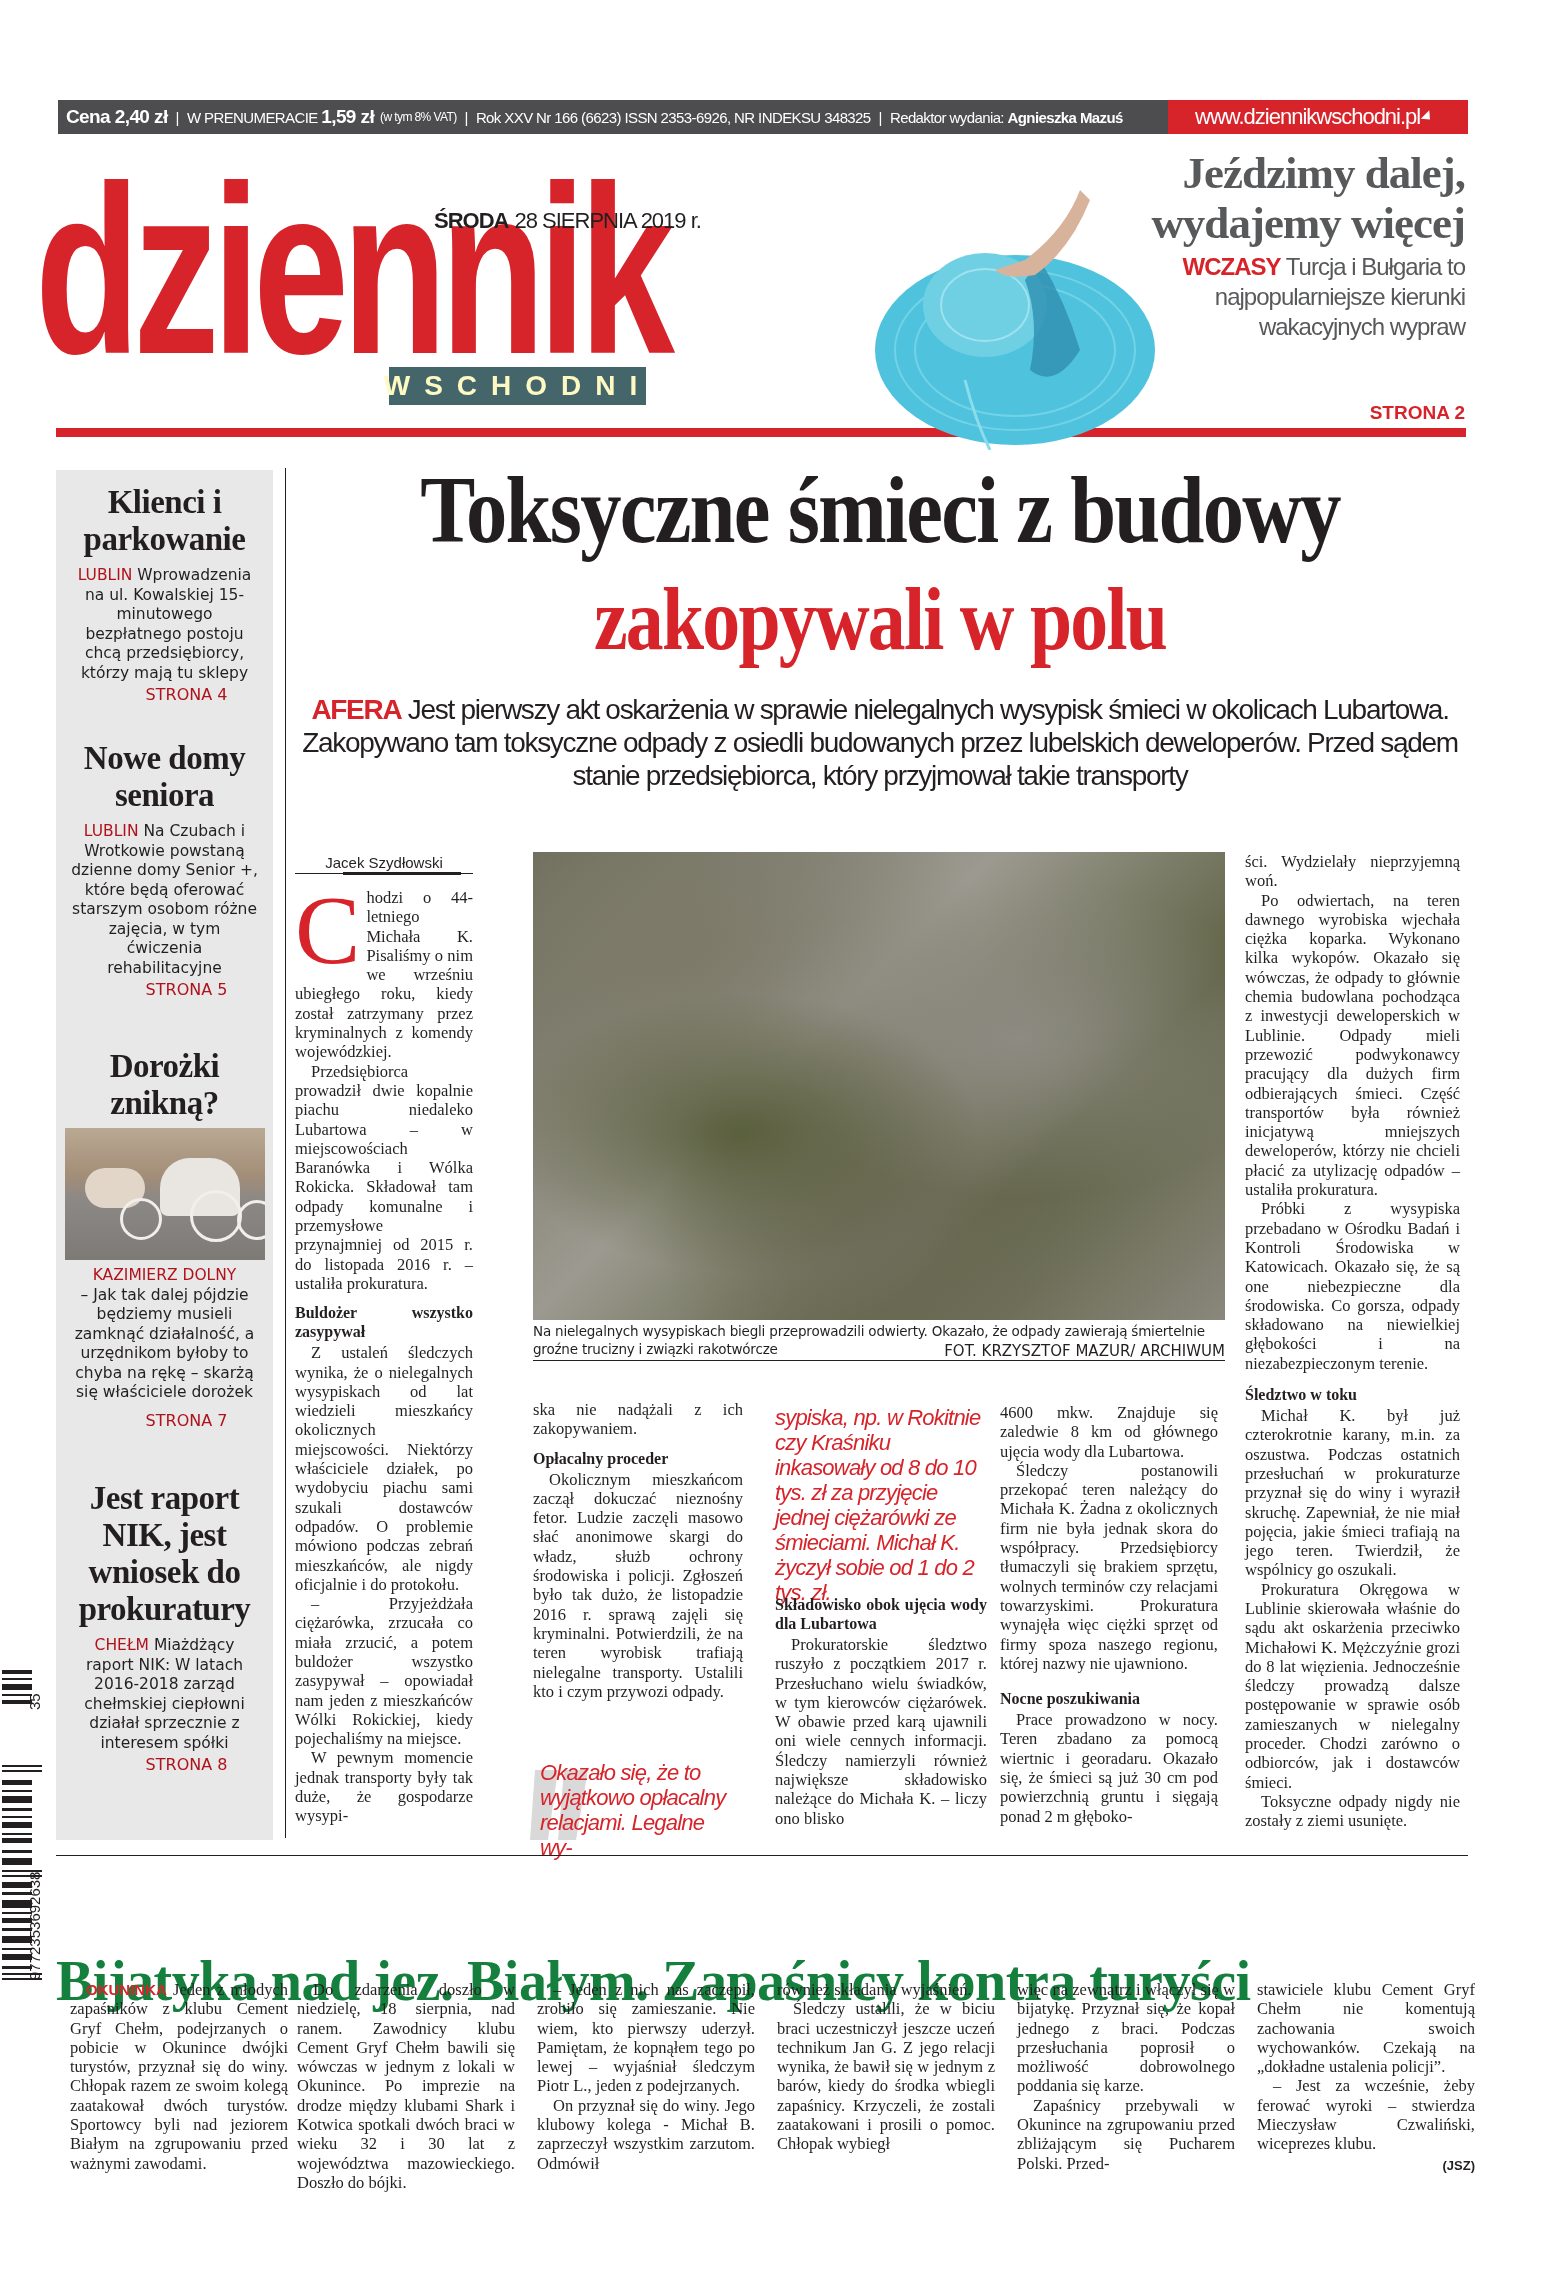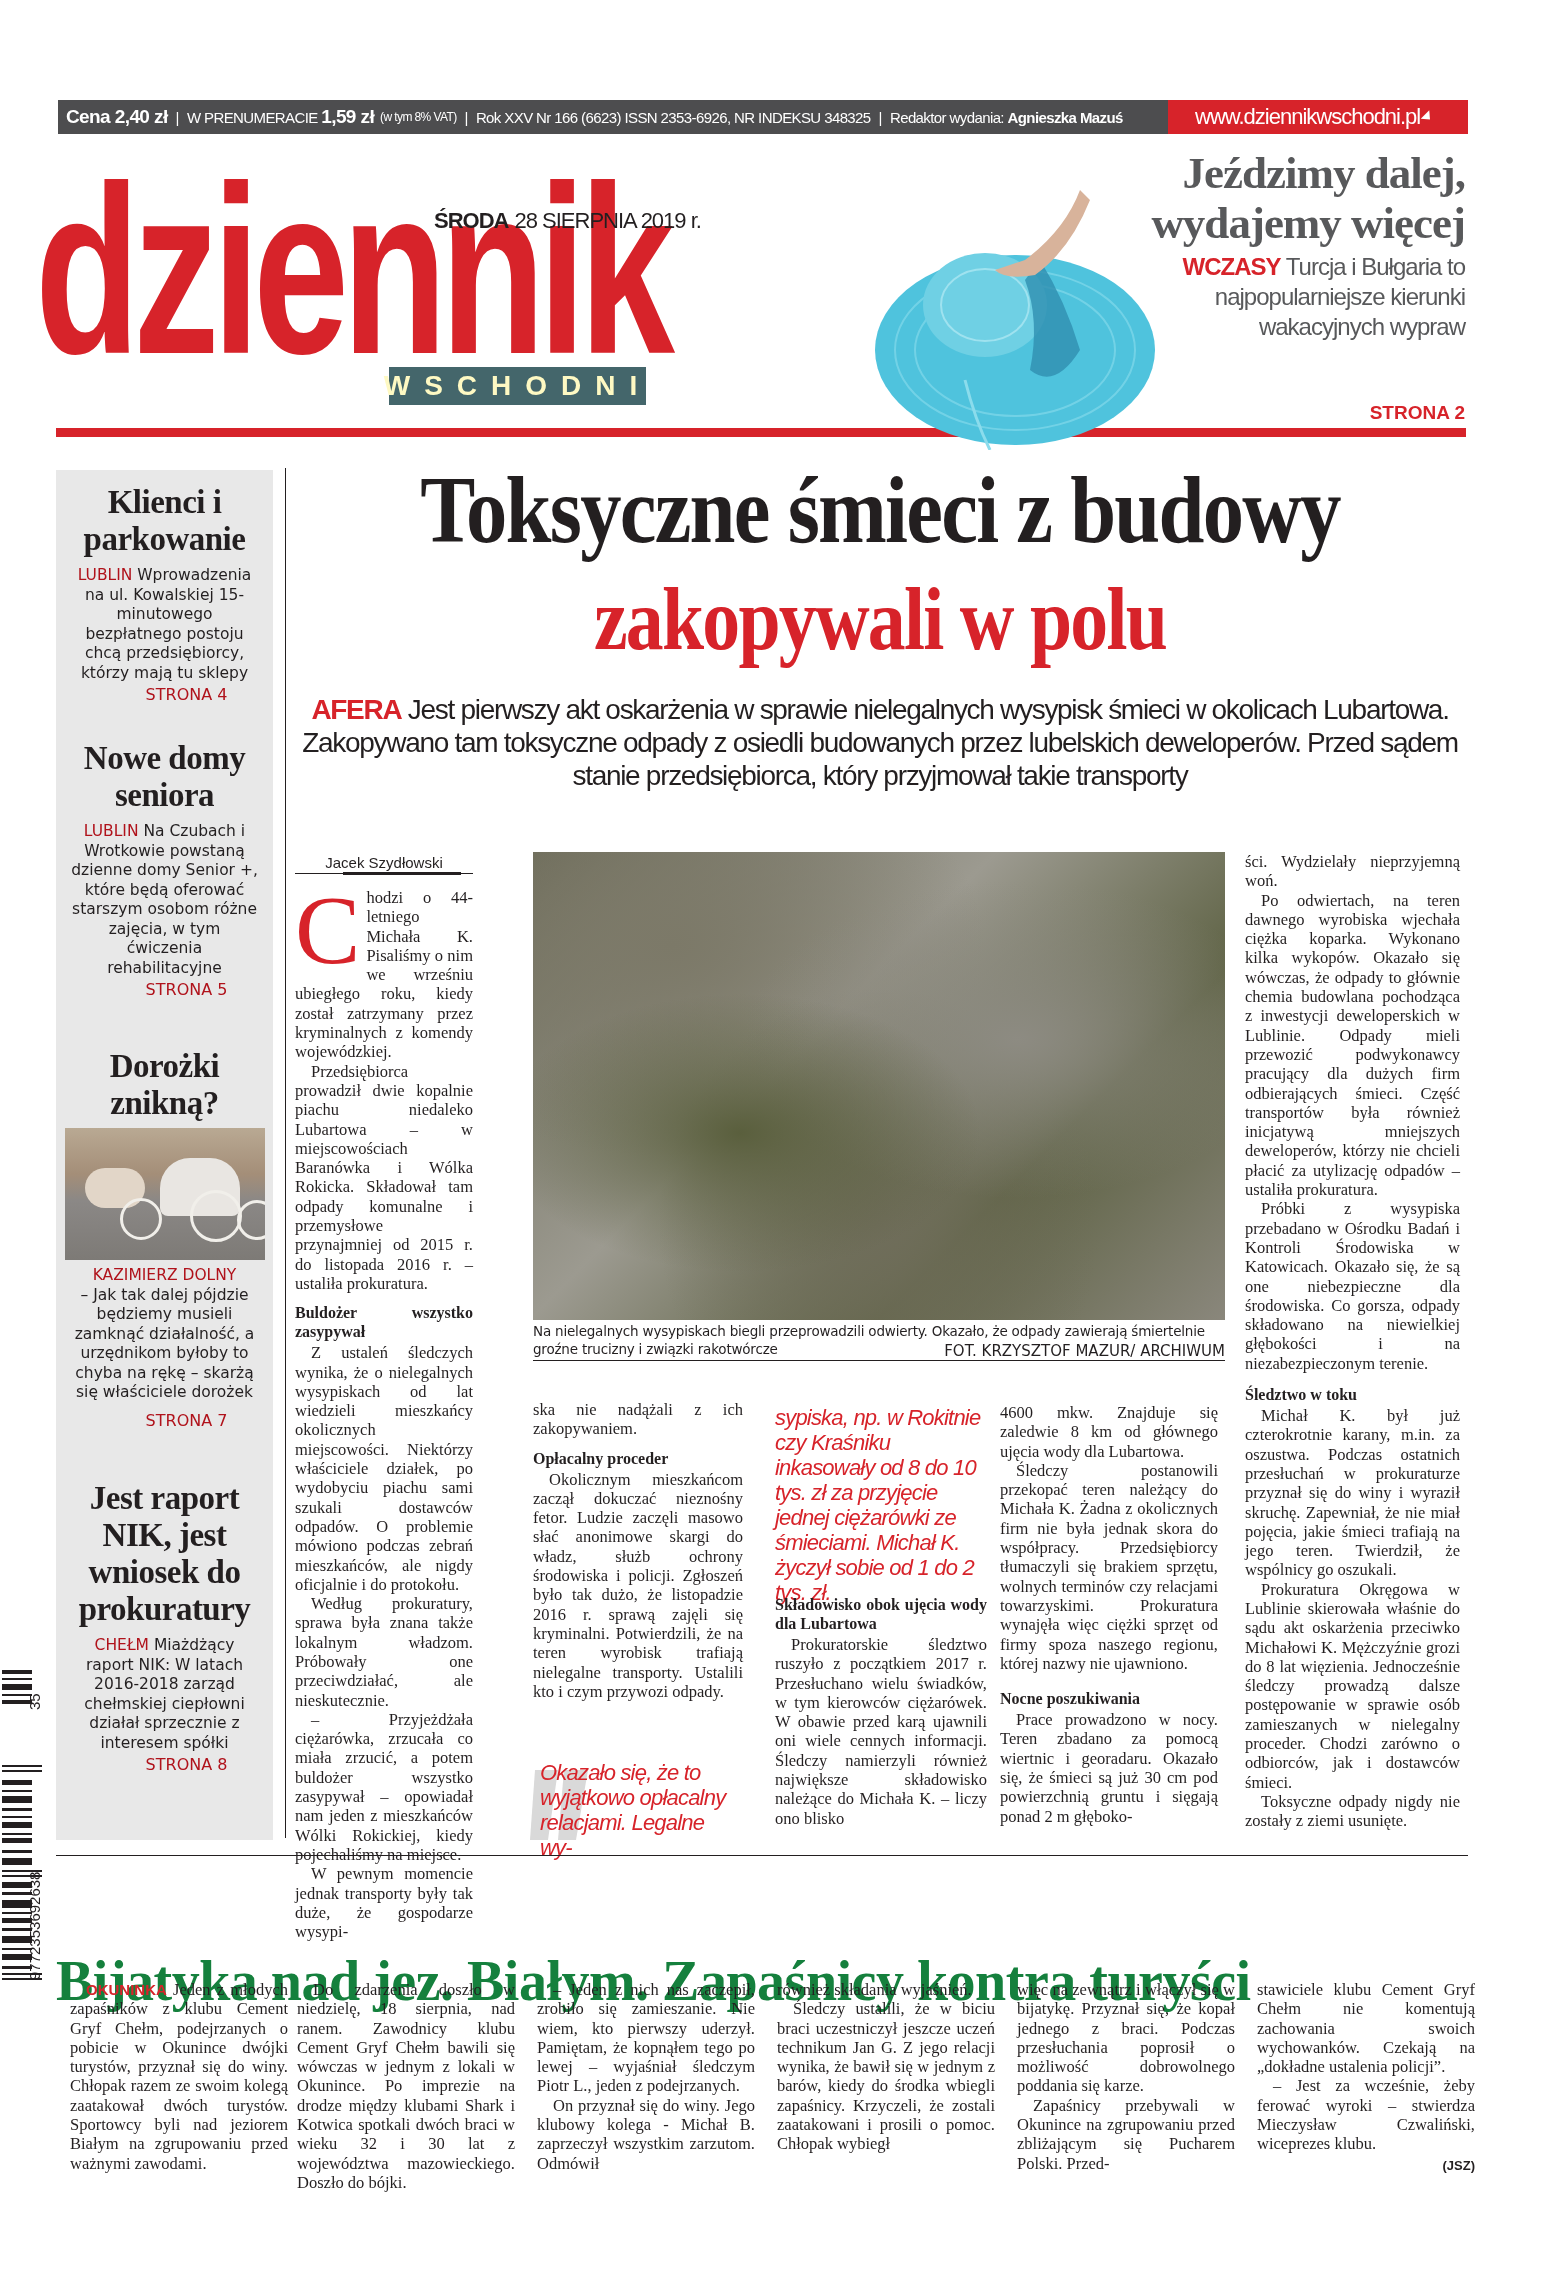--- a/index.html
+++ b/index.html
@@ -194,21 +194,20 @@
 <div class="abs byline">Jacek Szydłowski</div>
 <div class="abs byline-line"></div>
 <div class="abs byline-bar"></div>
 
 <div class="abs col" style="left:295px;top:888px;width:178px;">
   <span class="dropcap">C</span>
   <p class="noind">hodzi o 44-letniego Michała K. Pisaliśmy o nim we wrześniu ubiegłego roku, kiedy został zatrzymany przez kryminalnych z komendy wojewódzkiej.</p>
   <p>Przedsiębiorca prowadził dwie kopalnie piachu niedaleko Lubartowa – w miejscowościach Baranówka i Wólka Rokicka. Składował tam odpady komunalne i przemysłowe przynajmniej od 2015 r. do listopada 2016 r. – ustaliła prokuratura.</p>
   <h4>Buldożer wszystko zasypywał</h4>
   <p>Z ustaleń śledczych wynika, że o nielegalnych wysypiskach od lat wiedzieli mieszkańcy okolicznych miejscowości. Niektórzy właściciele działek, po wydobyciu piachu sami szukali dostawców odpadów. O problemie mówiono podczas zebrań mieszkańców, ale nigdy oficjalnie i do protokołu.</p>
-  <p>Według prokuratury, sprawa była znana także lokalnym władzom. Próbowały one przeciwdziałać, ale nieskutecznie.</p>
   <p>– Przyjeżdżała ciężarówka, zrzucała co miała zrzucić, a potem buldożer wszystko zasypywał – opowiadał nam jeden z mieszkańców Wólki Rokickiej, kiedy pojechaliśmy na miejsce.</p>
   <p>W pewnym momencie jednak transporty były tak duże, że gospodarze wysypi-</p>
 </div>
 
 <div class="abs photo"></div>
 <div class="abs caption">
   <span>Na nielegalnych wysypiskach biegli przeprowadzili odwierty. Okazało, że odpady zawierają śmiertelnie groźne trucizny i związki rakotwórcze</span>
   <span class="credit">FOT. KRZYSZTOF MAZUR/ ARCHIWUM</span>
 </div>
 <div class="abs caption-rule"></div>

